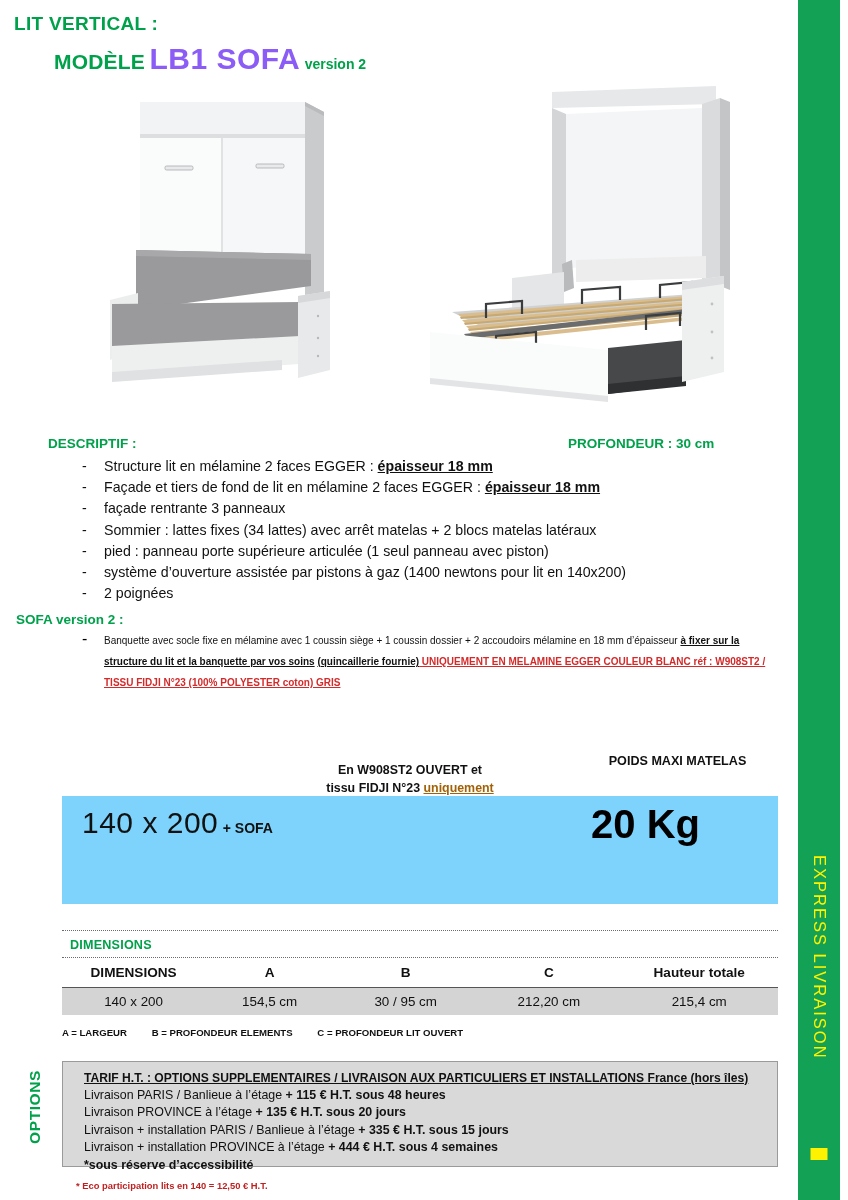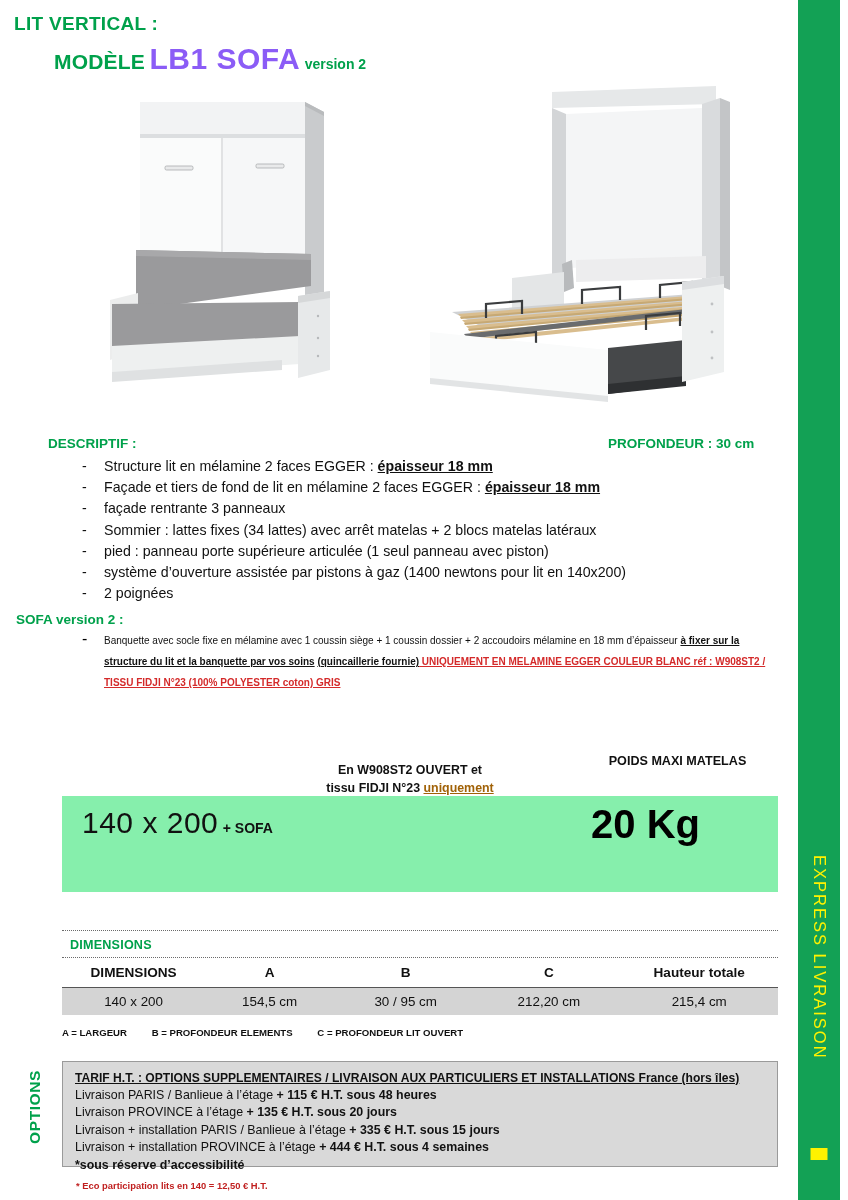--- a/index.html
+++ b/index.html
@@ -62,21 +62,21 @@
   #photo-closed { left: 92px; top: 88px; width: 268px; height: 320px; }
   #photo-open   { left: 424px; top: 82px; width: 336px; height: 328px; }
 
   
   .sec-head {
     position: absolute;
     color: #00A14B; font-weight: bold; font-size: 13.5px;
     white-space: nowrap;
   }
   #descriptif-head { left: 48px; top: 436px; }
-  #profondeur-head { left: 568px; top: 436px; margin-left: 40px; }
+  #profondeur-head { left: 568px; top: 436px; }
   #sofa-head { left: 16px; top: 612px; }
 
   .bullets { position: absolute; left: 66px; top: 456px; width: 700px; }
   .bullet {
     position: relative; font-size: 14.2px; color: #111;
     line-height: 21.2px; padding-left: 38px; white-space: nowrap;
   }
   .bullet .dash { position: absolute; left: 16px; top: 0; }
   .bullet b { font-weight: bold; text-decoration: underline; }
 
@@ -93,21 +93,21 @@
     text-align: center; font-size: 12.4px; font-weight: bold;
     color: #111; line-height: 18px;
   }
   .matiere-note .uniq { color: #a16207; text-decoration: underline; }
   .poids-head {
     position: absolute; left: 580px; top: 754px; width: 195px;
     text-align: center; font-size: 12.6px; font-weight: bold; color: #111;
   }
   .yellow-band {
     position: absolute; left: 62px; top: 796px;
-    width: 716px; height: 96px; background: #86efac;
+    width: 716px; height: 108px; background: #7dd3fc;
   }
   .size-label {
     position: absolute; left: 20px; top: 10px;
     white-space: nowrap; color: #111;
   }
   .size-main { font-size: 30px; letter-spacing: .5px; vertical-align: baseline; }
   .size-sofa { font-size: 14px; font-weight: bold; vertical-align: baseline; }
   .kg-label {
     position: absolute; right: 78px; top: 6px;
     font-size: 40px; font-weight: bold; color: #000; white-space: nowrap;
@@ -143,21 +143,21 @@
   .options-label {
     position: absolute; left: 26px; top: 1070px;
     writing-mode: vertical-rl; transform: rotate(180deg);
     color: #00A14B; font-weight: bold; font-size: 15.5px;
     letter-spacing: .6px;
   }
   .tarif-box {
     position: absolute; left: 62px; top: 1061px;
     width: 716px; height: 106px;
     background: #D9D9D9; border: 1px solid #9a9a9a;
-    padding: 7px 0 0 12px;
+    padding: 7px 0 0 21px;
   }
   .tarif-title {
     font-size: 12.1px; font-weight: bold; color: #111;
     text-decoration: underline; line-height: 18px; white-space: nowrap;
   }
   .tarif-line {
     font-size: 12.4px; color: #111; line-height: 17.4px; white-space: nowrap;
   }
   .tarif-line b { font-weight: bold; }
   .tarif-note { font-size: 12.4px; font-weight: bold; color: #111; line-height: 17.4px; }

